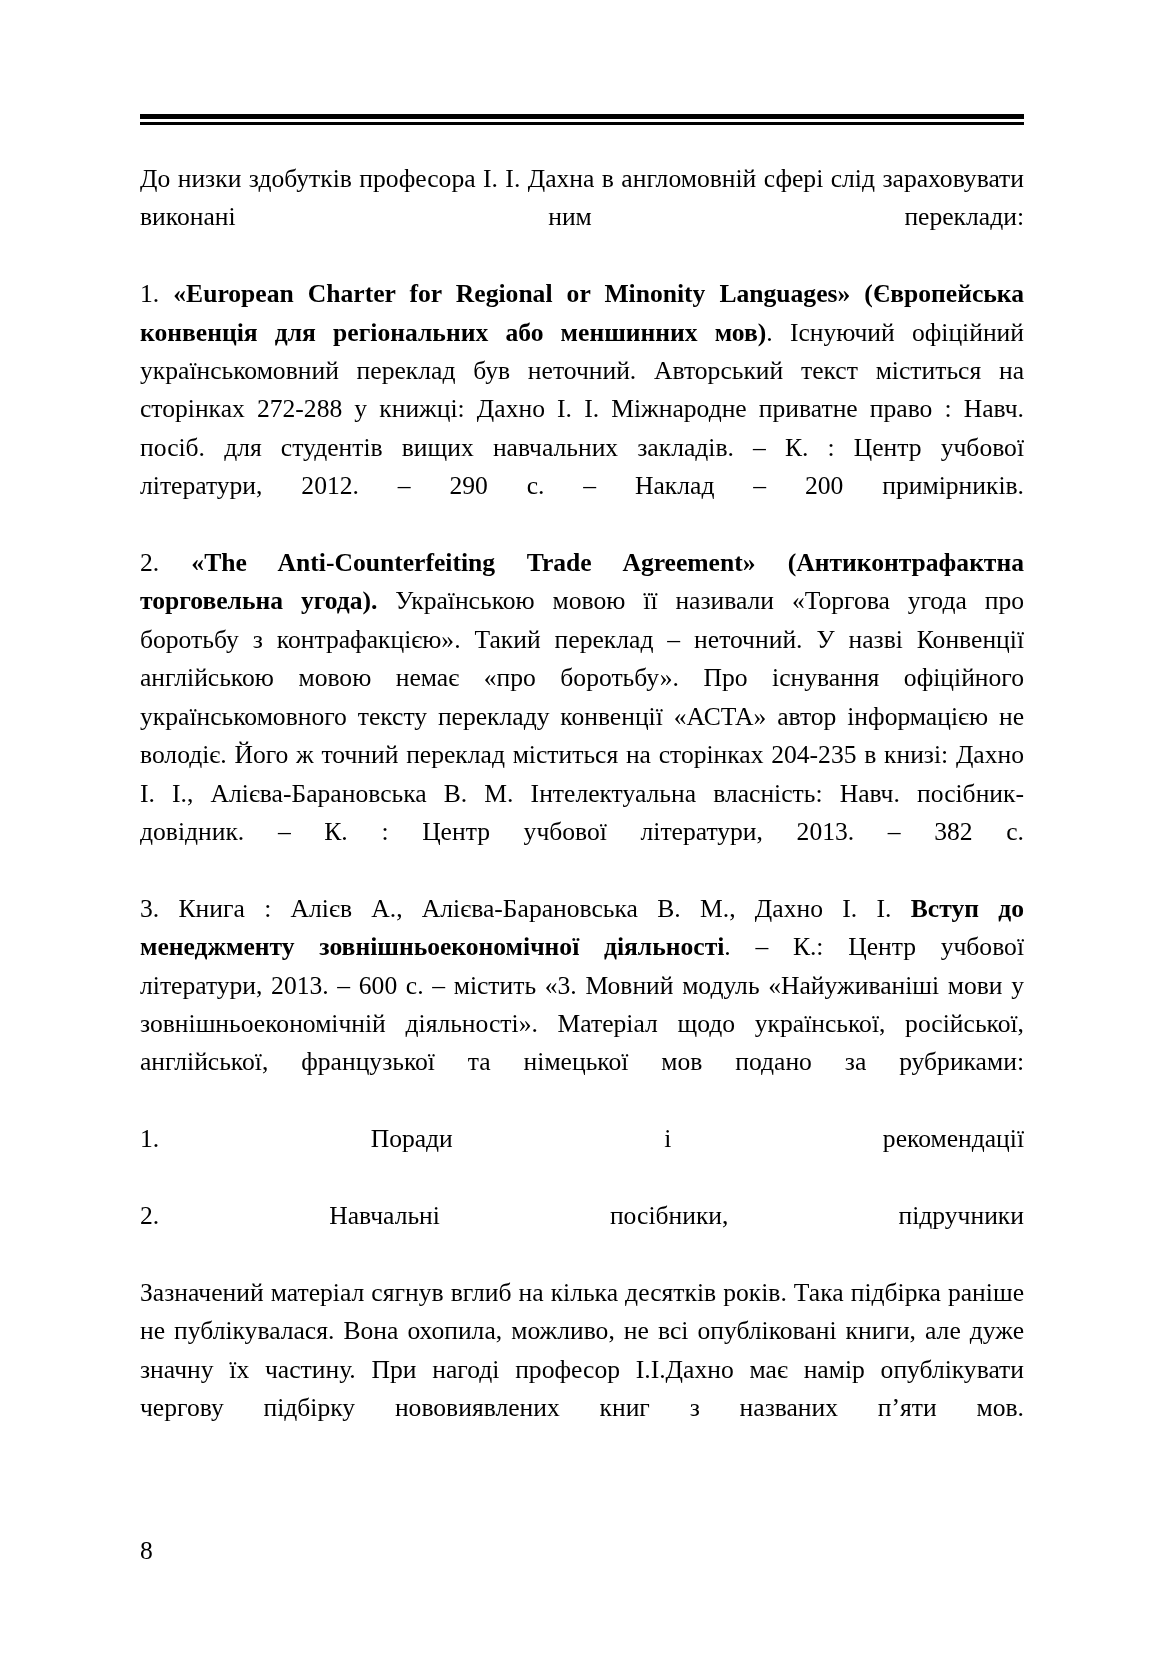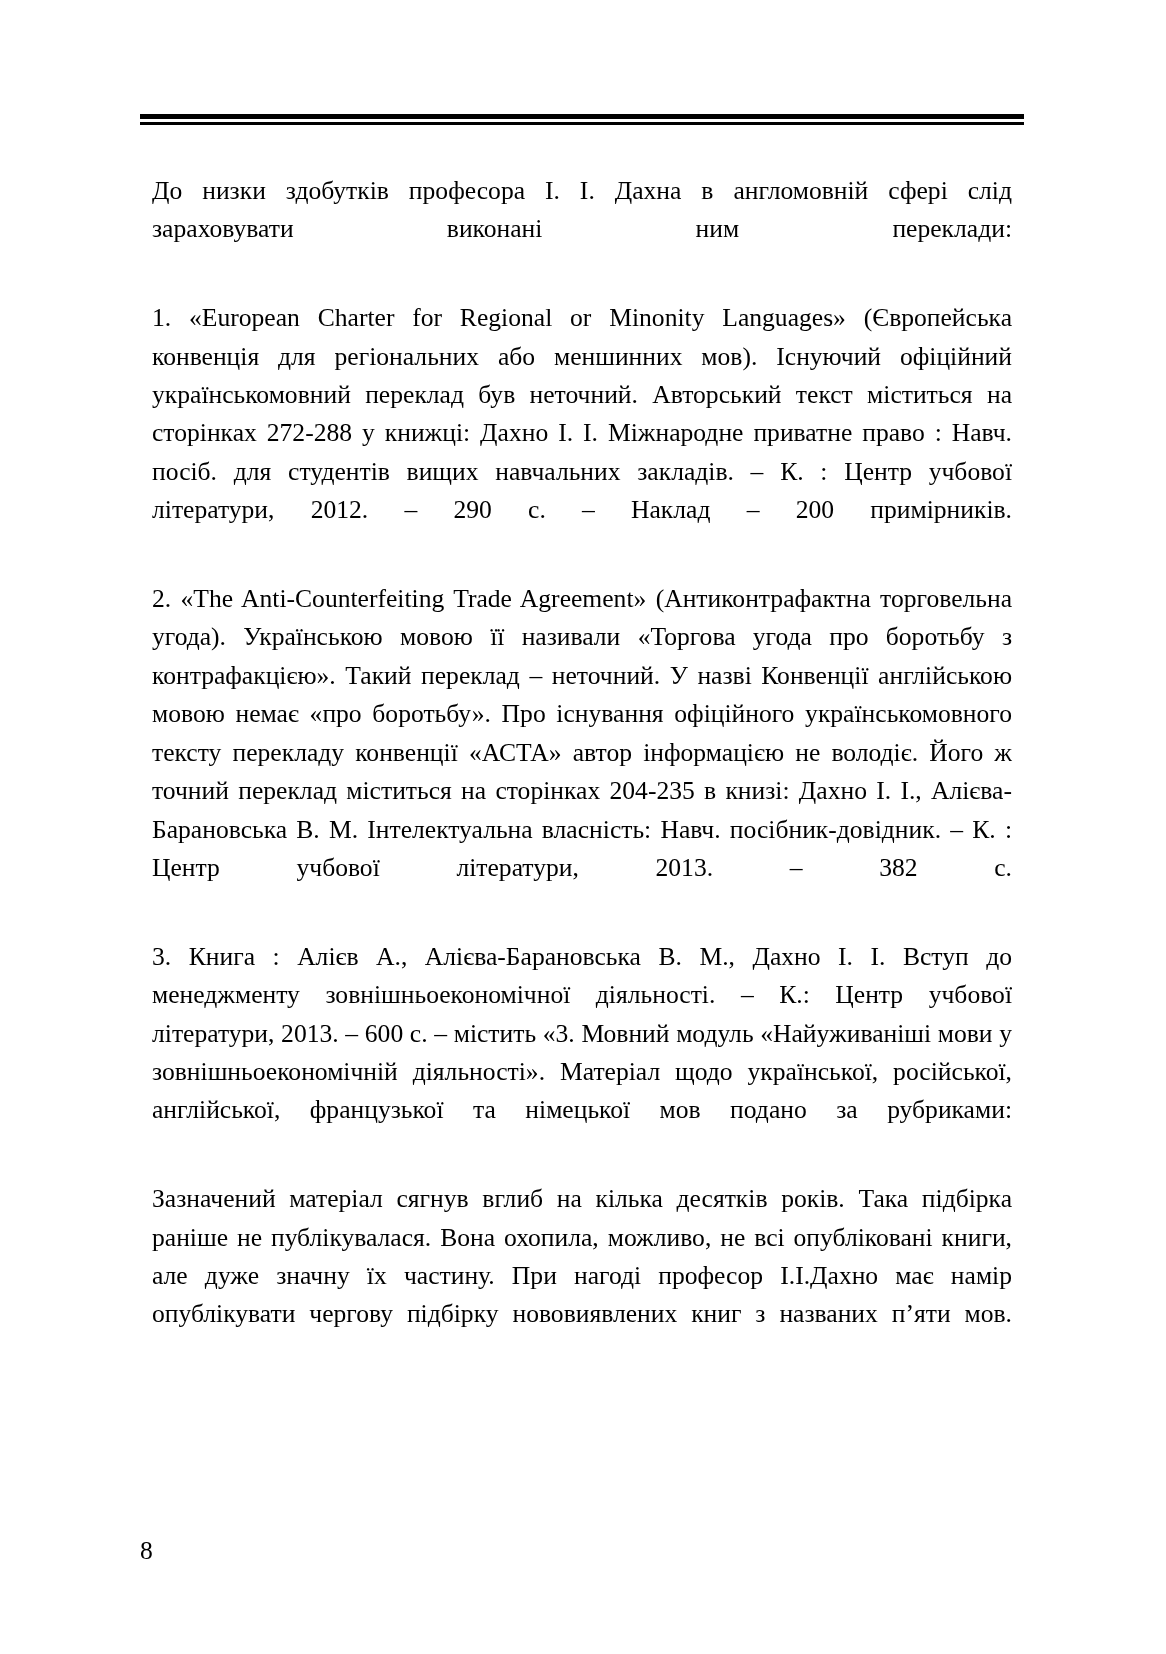--- a/index.html
+++ b/index.html
@@ -45,31 +45,31 @@
     left: 140px;
     top: 160px;
     width: 884px;
     font-size: 25.6px;
     line-height: 38.4px;
     text-align: justify;
     text-justify: inter-word;
     hyphens: manual;
   }
   .text-body p {
-    margin: 12px;
+    margin: 0;
     text-indent: 0;
   }
   .p-indent {
     text-indent: 48px;
   }
   .p-list {
     text-indent: 48px;
   }
   .bold {
-    font-weight: normal;
+    font-weight: bold;
   }
   
   .text-body p { text-align: justify; }
   .text-body p::after {
     content: "";
     display: inline-block;
     width: 100%;
   }
   .noafter::after { content: none; }
 
@@ -104,21 +104,27 @@
     </p>
 
     <p class="p-indent">
       <span>2. </span><span class="bold">«The Anti-Counterfeiting Trade Agreement» (Антиконтрафактна торговельна угода).</span><span> Українською мовою її називали «Торгова угода про боротьбу з контрафакцією». Такий переклад – неточний. У назві Конвенції англійською мовою немає «про боротьбу». Про існування офіційного українськомовного тексту перекладу конвенції «АСТА» автор інформацією не володіє. Його ж точний переклад міститься на сторінках 204-235 в книзі: Дахно І. І., Алієва-Барановська В. М. Інтелектуальна власність: Навч. посібник-довідник. – К. : Центр учбової літератури, 2013. – 382 с.</span>
     </p>
 
     <p class="p-indent">
       <span>3. Книга : Алієв А., Алієва-Барановська В. М., Дахно І. І. </span><span class="bold">Вступ до менеджменту зовнішньоекономічної діяльності</span><span>. – К.: Центр учбової літератури, 2013. – 600 с. – містить «3. Мовний модуль «Найуживаніші мови у зовнішньоекономічній діяльності». Матеріал щодо української, російської, англійської, французької та німецької мов подано за рубриками:</span>
     </p>
 
+    <p class="p-list noafter">
+      <span>1. Поради і рекомендації</span>
+    </p>
 
+    <p class="p-list noafter">
+      <span>2. Навчальні посібники, підручники</span>
+    </p>
 
 
 
     <p>
       <span>Зазначений матеріал сягнув вглиб на кілька десятків років. Така підбірка раніше не публікувалася. Вона охопила, можливо, не всі опубліковані книги, але дуже значну їх частину. При нагоді професор І.І.Дахно має намір опублікувати чергову підбірку нововиявлених книг з названих п’яти мов.</span>
     </p>
 
   </div>
 
   <div class="folio">8</div>

